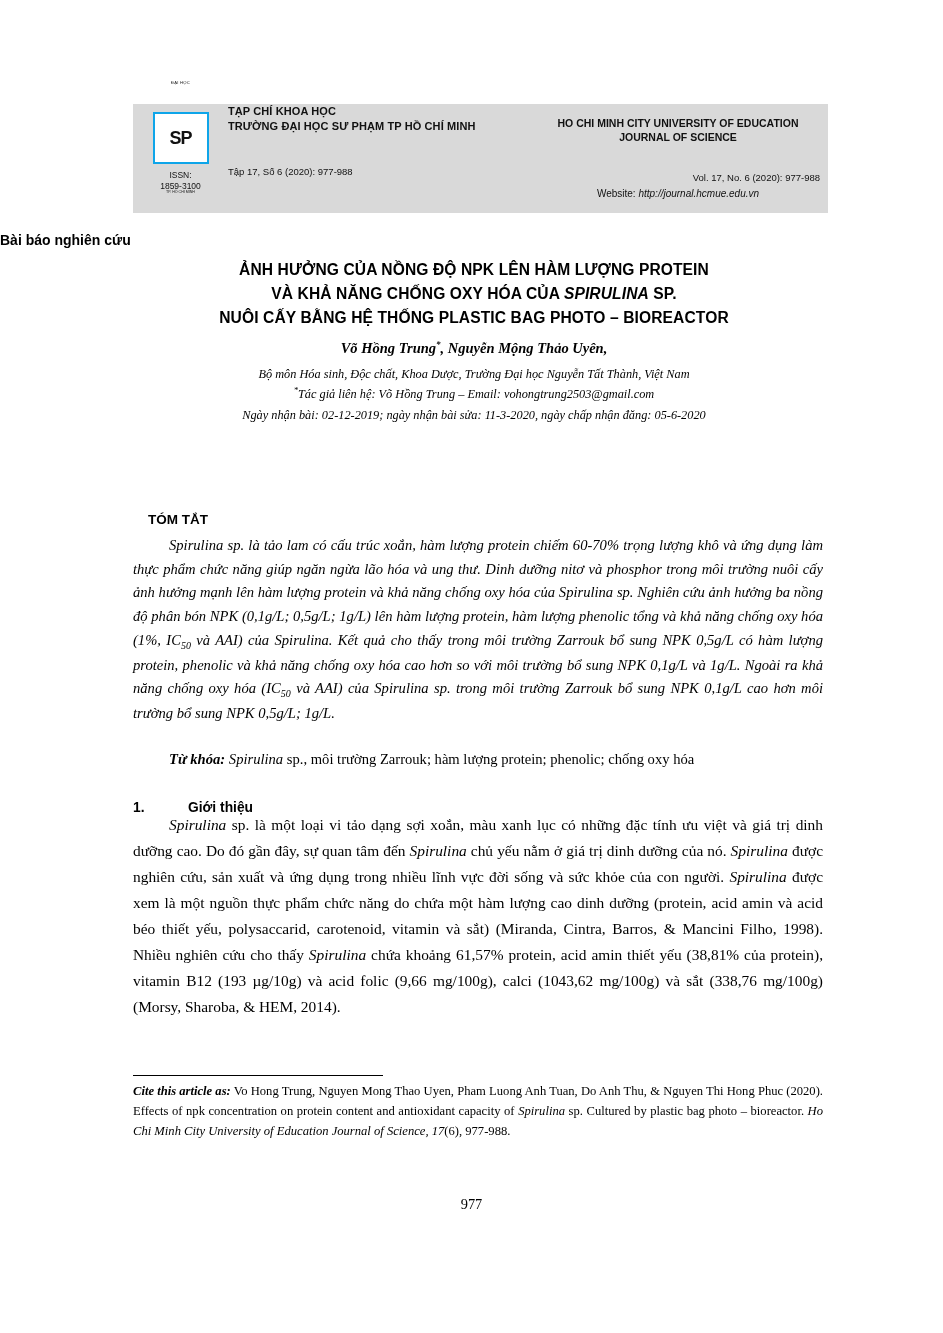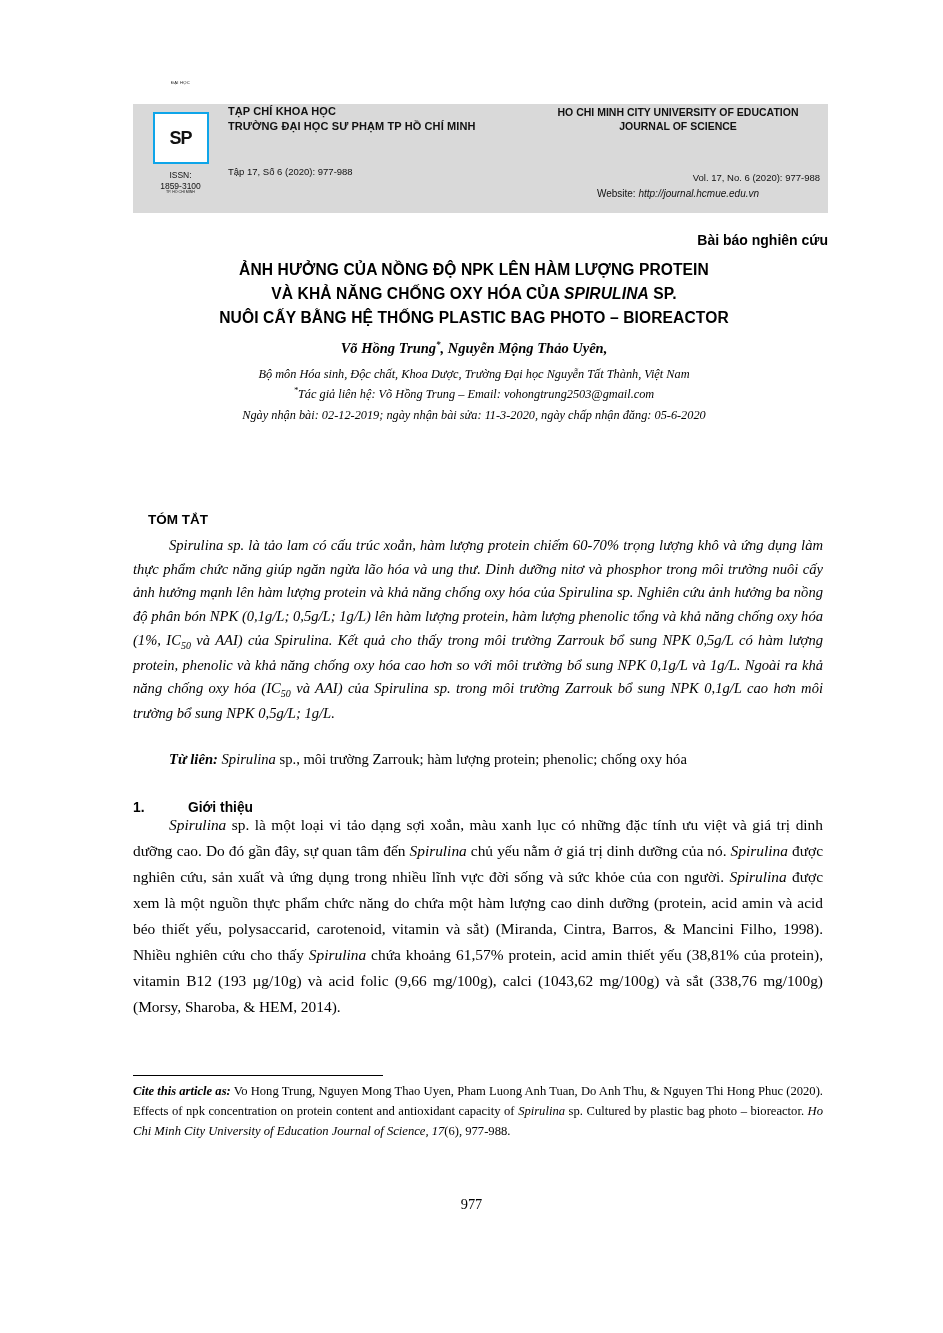--- a/index.html
+++ b/index.html
@@ -83,21 +83,21 @@
   .mast-center .l2 {
     font-family: "Liberation Sans", sans-serif;
     font-size: 11px;
     font-weight: bold;
     letter-spacing: 0.1px;
     line-height: 1.35;
     color: #111;
   }
   .mast-right {
     width: 300px;
-    padding-top: 1px;
+    padding-top: 12px;
     text-align: center;
   }
   .mast-right .r1,
   .mast-right .r2 {
     font-family: "Liberation Sans", sans-serif;
     font-size: 10.5px;
     font-weight: bold;
     line-height: 1.35;
     color: #111;
   }
@@ -137,21 +137,21 @@
     font-family: "Liberation Sans", sans-serif;
     font-size: 9.5px;
     color: #111;
   }
 
   
   .article-type {
     position: absolute;
     left: 0; right: 115px;
     top: 232px;
-    text-align: right;
+    text-align: left;
     font-family: "Liberation Sans", sans-serif;
     font-size: 14px;
     font-weight: bold;
   }
   .title-block {
     position: absolute;
     left: 120px;
     right: 115px;
     top: 258px;
     text-align: center;
@@ -325,21 +325,21 @@
       <div>Võ Hồng Trung<sup>*</sup>, Nguyễn Mộng Thảo Uyên,</div>
     </div>
     <div class="affil">Bộ môn Hóa sinh, Độc chất, Khoa Dược, Trường Đại học Nguyễn Tất Thành, Việt Nam</div>
     <div class="corr"><sup>*</sup>Tác giả liên hệ: Võ Hồng Trung – Email: vohongtrung2503@gmail.com</div>
     <div class="dates">Ngày nhận bài: 02-12-2019; ngày nhận bài sửa: 11-3-2020, ngày chấp nhận đăng: 05-6-2020</div>
   </div>
 
   <div class="abstract-head">TÓM TẮT</div>
   <div class="abstract-body">Spirulina sp. là tảo lam có cấu trúc xoắn, hàm lượng protein chiếm 60-70% trọng lượng khô và ứng dụng làm thực phẩm chức năng giúp ngăn ngừa lão hóa và ung thư. Dinh dưỡng nitơ và phosphor trong môi trường nuôi cấy ảnh hưởng mạnh lên hàm lượng protein và khả năng chống oxy hóa của Spirulina sp. Nghiên cứu ảnh hưởng ba nồng độ phân bón NPK (0,1g/L; 0,5g/L; 1g/L) lên hàm lượng protein, hàm lượng phenolic tổng và khả năng chống oxy hóa (1%, IC<sub>50</sub> và AAI) của Spirulina. Kết quả cho thấy trong môi trường Zarrouk bổ sung NPK 0,5g/L có hàm lượng protein, phenolic và khả năng chống oxy hóa cao hơn so với môi trường bổ sung NPK 0,1g/L và 1g/L. Ngoài ra khả năng chống oxy hóa (IC<sub>50</sub> và AAI) của Spirulina sp. trong môi trường Zarrouk bổ sung NPK 0,1g/L cao hơn môi trường bổ sung NPK 0,5g/L; 1g/L.</div>
   <div class="keywords">
-    <b>Từ liên:</b><span> <i>Spirulina</i> sp., môi trường Zarrouk; hàm lượng protein; phenolic; chống oxy hóa</span>
+    <b>Từ khóa:</b><span> <i>Spirulina</i> sp., môi trường Zarrouk; hàm lượng protein; phenolic; chống oxy hóa</span>
   </div>
 
   <div class="sec-head">
     <span class="num">1.</span><span>Giới thiệu</span>
   </div>
   <div class="sec-body"><i>Spirulina</i> sp. là một loại vi tảo dạng sợi xoắn, màu xanh lục có những đặc tính ưu việt và giá trị dinh dưỡng cao. Do đó gần đây, sự quan tâm đến <i>Spirulina</i> chủ yếu nằm ở giá trị dinh dưỡng của nó. <i>Spirulina</i> được nghiên cứu, sản xuất và ứng dụng trong nhiều lĩnh vực đời sống và sức khỏe của con người. <i>Spirulina</i> được xem là một nguồn thực phẩm chức năng do chứa một hàm lượng cao dinh dưỡng (protein, acid amin và acid béo thiết yếu, polysaccarid, carotenoid, vitamin và sắt) (Miranda, Cintra, Barros, &amp; Mancini Filho, 1998). Nhiều nghiên cứu cho thấy <i>Spirulina</i> chứa khoảng 61,57% protein, acid amin thiết yếu (38,81% của protein), vitamin B12 (193 µg/10g) và acid folic (9,66 mg/100g), calci (1043,62 mg/100g) và sắt (338,76 mg/100g) (Morsy, Sharoba, &amp; HEM, 2014).</div>
 
   <div class="fn-rule"></div>
   <div class="cite">
     <b>Cite this article as:</b><span> Vo Hong Trung, Nguyen Mong Thao Uyen, Pham Luong Anh Tuan, Do Anh Thu, &amp; Nguyen Thi Hong Phuc (2020). Effects of npk concentration on protein content and antioxidant capacity of <i>Spirulina</i> sp. Cultured by plastic bag photo – bioreactor. <i>Ho Chi Minh City University of Education Journal of Science, 17</i>(6), 977-988.</span>

